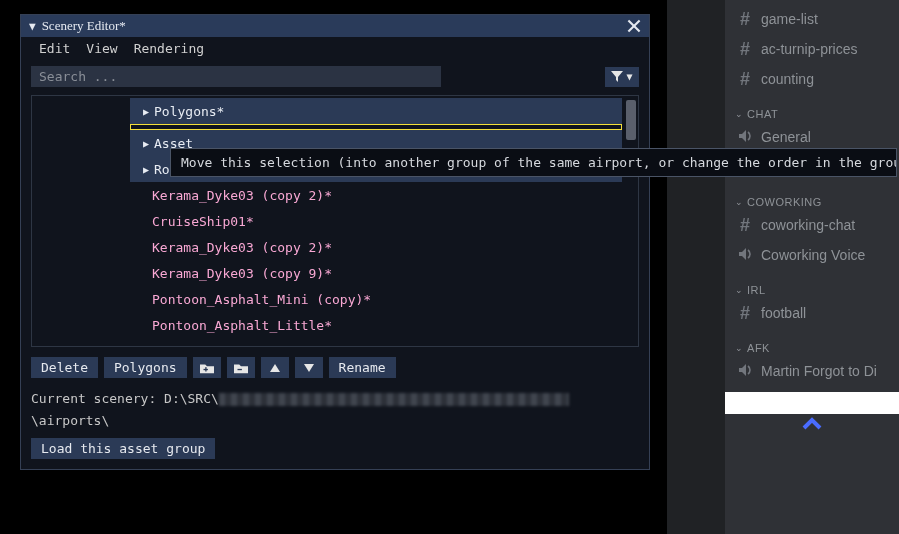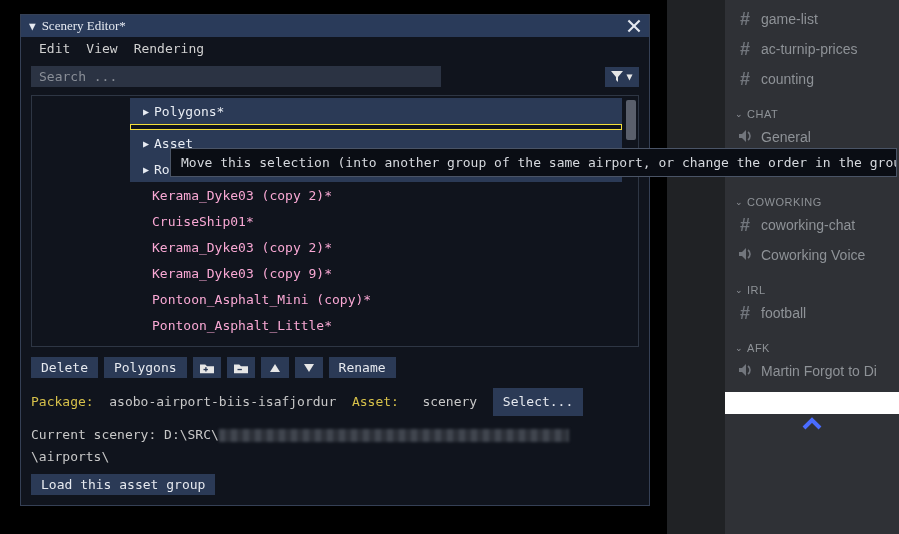--- a/index.html
+++ b/index.html
@@ -343,27 +343,20 @@
         </svg>
     </div>
     <div class="btn icon">
       <svg viewBox="0 0 12 12">
           <path d="M6 10L1 2h10z"></path>
         </svg>
     </div>
     <div class="btn">Rename</div>
   </div>
 
-  <div class="info">
-    <span class="lbl-yellow">Package:</span>
-    &nbsp;<span>asobo-airport-biis-isafjordur</span>
-    &nbsp;<span class="lbl-yellow">Asset:</span>
-    &nbsp;&nbsp;<span>scenery</span>
-    &nbsp;<span class="btn">Select...</span>
-  </div>
 
   <div class="info">
     <span>Current scenery:</span>
     <span>D:\SRC\</span><span class="blur-path"></span><span>\airports\</span>
   </div>
 
   <div class="bottom-actions">
     <div class="btn">Load this asset group</div>
   </div>
 

